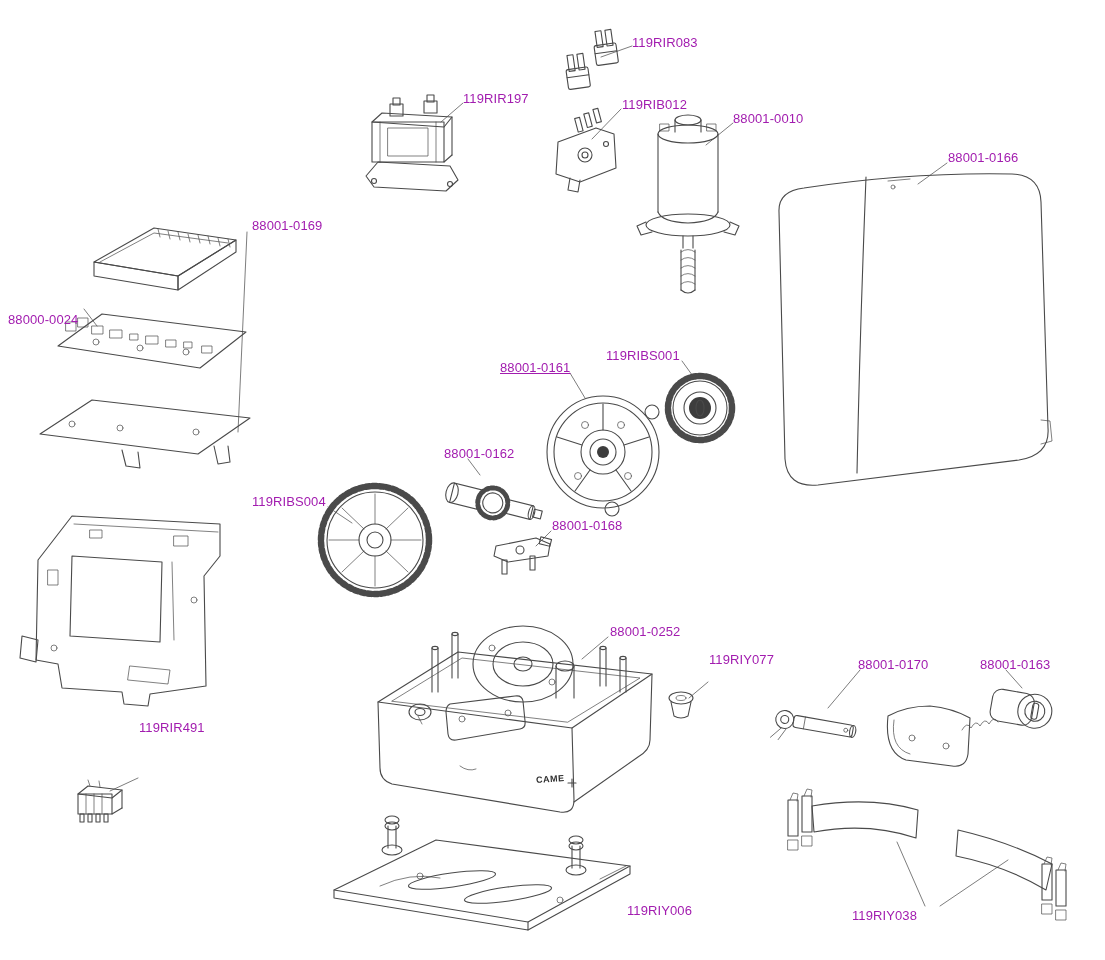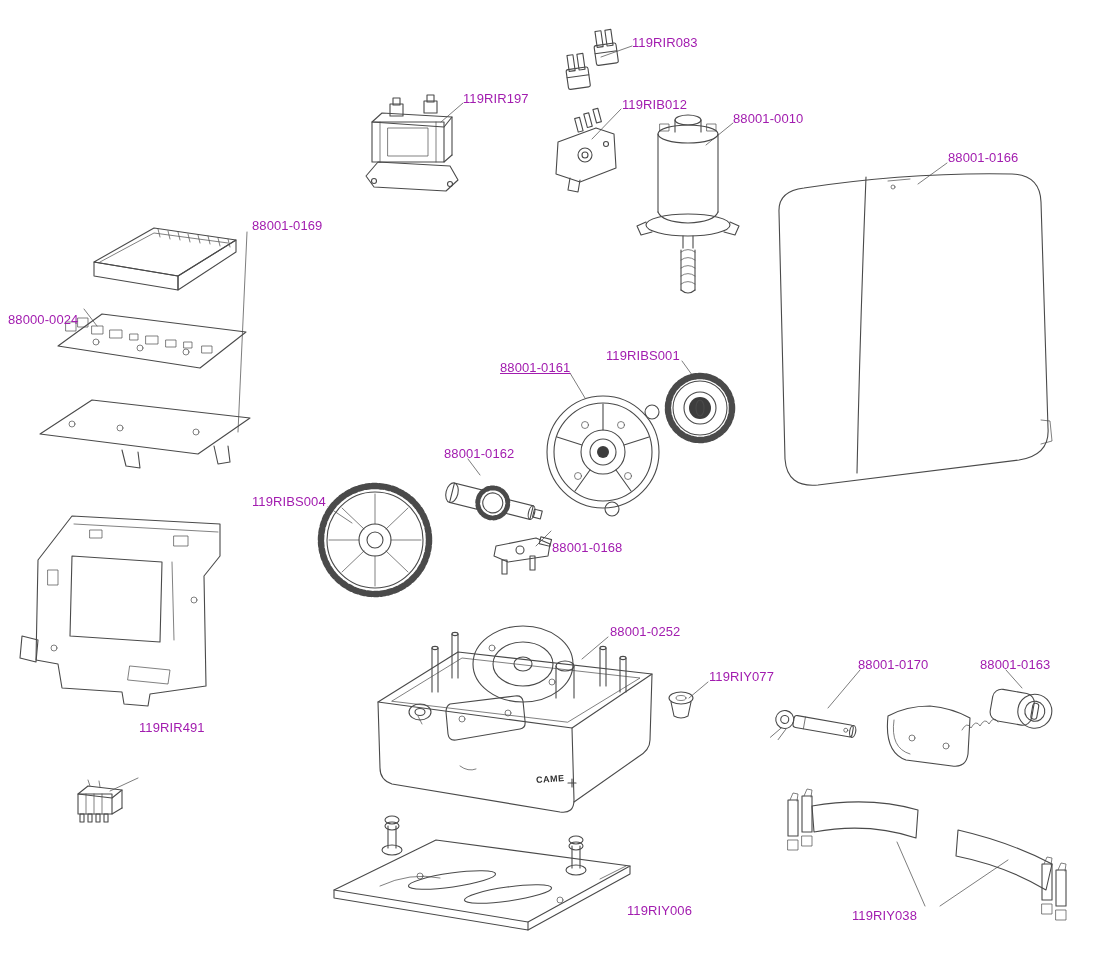--- a/index.html
+++ b/index.html
@@ -384,23 +384,23 @@
   <div class="label" style="left:463px; top:91px;">119RIR197</div>
   <div class="label" style="left:622px; top:97px;">119RIB012</div>
   <div class="label" style="left:733px; top:111px;">88001-0010</div>
   <div class="label" style="left:948px; top:150px;">88001-0166</div>
   <div class="label" style="left:252px; top:218px;">88001-0169</div>
   <div class="label" style="left:8px;   top:312px;">88000-0024</div>
   <div class="label" style="left:500px; top:360px;text-decoration:underline;">88001-0161</div>
   <div class="label" style="left:606px; top:348px;">119RIBS001</div>
   <div class="label" style="left:397px; top:446px;margin-left:47px;">88001-0162</div>
   <div class="label" style="left:252px; top:494px;">119RIBS004</div>
-  <div class="label" style="left:552px; top:518px;margin-top:22px;">88001-0168</div>
+  <div class="label" style="left:552px; top:518px;">88001-0168</div>
   <div class="label" style="left:610px; top:624px;">88001-0252</div>
-  <div class="label" style="left:709px; top:669px;text-align:right;">119RIY077</div>
+  <div class="label" style="left:709px; top:652px;text-align:right;">119RIY077</div>
   <div class="label" style="left:858px; top:657px;">88001-0170</div>
   <div class="label" style="left:980px; top:657px;">88001-0163</div>
   <div class="label" style="left:139px; top:720px;">119RIR491</div>
   <div class="label" style="left:627px; top:903px;">119RIY006</div>
   <div class="label" style="left:852px; top:908px;">119RIY038</div>
 
   <div class="brand" style="left:536px; top:774px;">CAME</div>
 
 </div>
 

